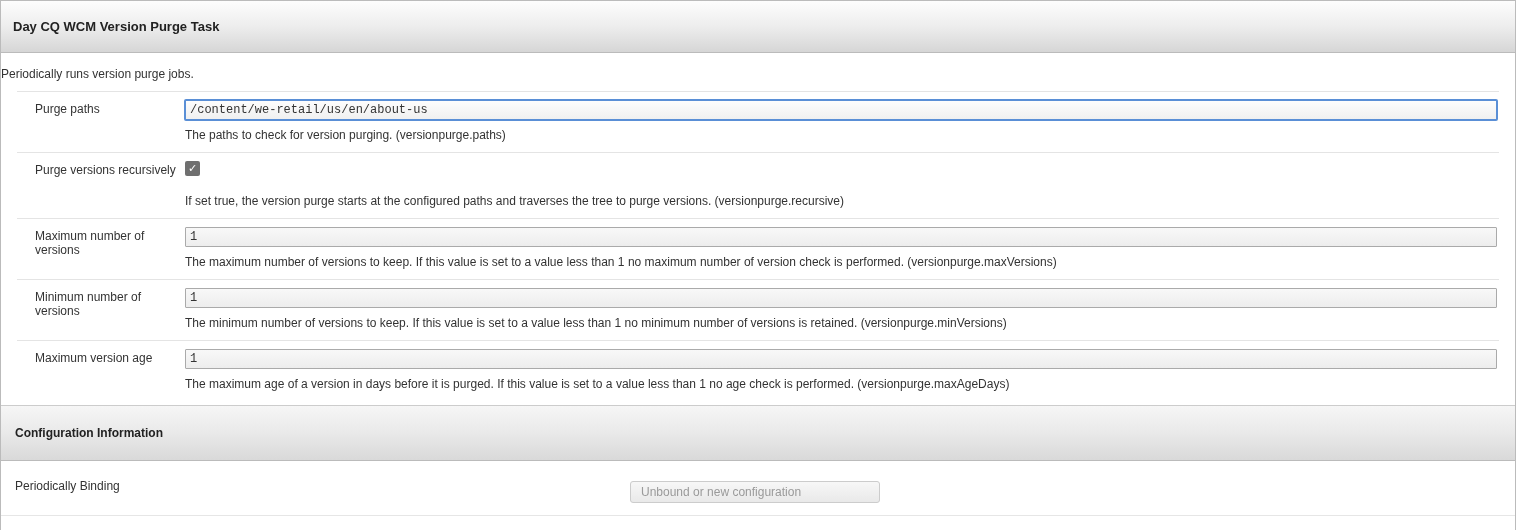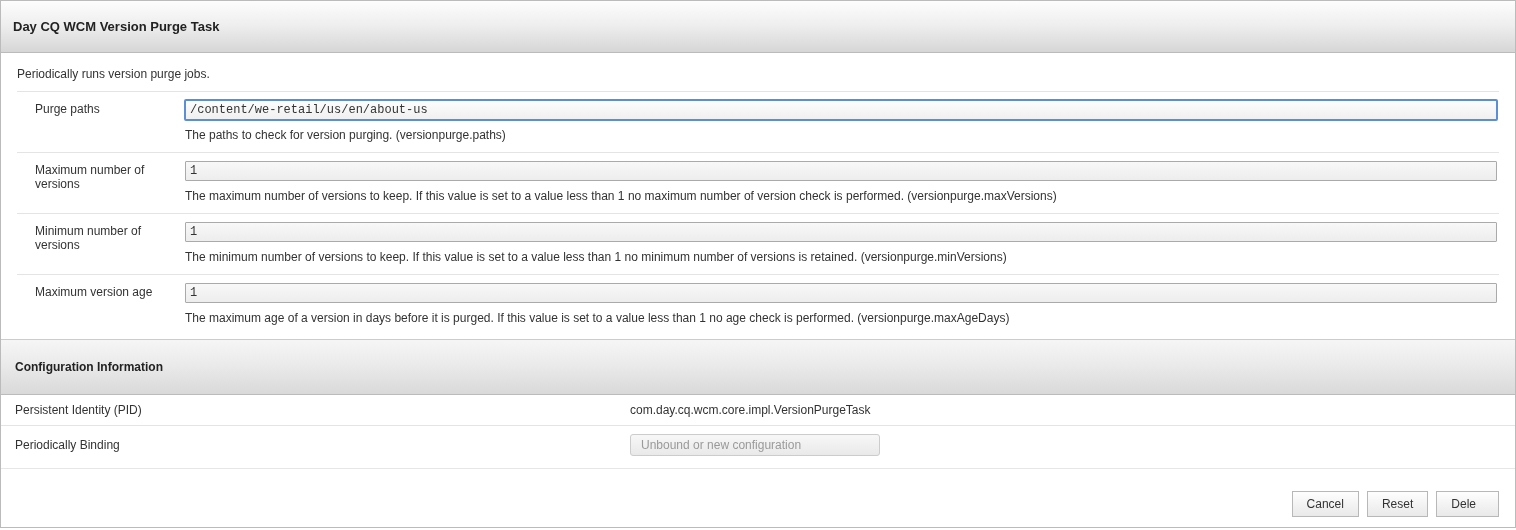--- a/index.html
+++ b/index.html
@@ -26,21 +26,21 @@
   .subheader-bar {
     background: linear-gradient(to bottom, #f6f6f6 0%, #e9e9e9 50%, #d9d9d9 100%);
     border-top: 1px solid #ccc;
     border-bottom: 1px solid #bbb;
     padding: 20px 14px;
     font-weight: bold;
     font-size: 12px;
     color: #222;
   }
   .description {
-    padding: 14px 16px 10px 16px;
+    padding: 14px 16px 10px 0;
     color: #333;
   }
   .form-area {
     padding: 0 16px 4px 16px;
   }
   .form-row {
     display: flex;
     align-items: flex-start;
     border-top: 1px solid #e4e4e4;
     padding: 8px 0 10px 0;
@@ -100,20 +100,21 @@
   .info-label { width: 615px; color: #333; }
   .info-value { color: #333; }
   .binding-disabled {
     display: inline-block;
     background: linear-gradient(to bottom, #f7f7f7, #e9e9e9);
     border: 1px solid #ccc;
     border-radius: 3px;
     padding: 3px 10px;
     color: #9a9a9a;
     min-width: 250px;
+    margin-top: 12px;
   }
   .button-bar {
     display: flex;
     justify-content: flex-end;
     gap: 8px;
     padding: 22px 16px 10px 16px;
     border-top: 1px solid #e6e6e6;
     margin-top: 4px;
   }
   .btn {
@@ -140,20 +141,27 @@
   <div class="form-area">
 
     <div class="form-row">
       <div class="label-cell">Purge paths</div>
       <div class="control-cell">
         <input type="text" class="text-input focused" value="/content/we-retail/us/en/about-us" style="">
         <div class="helptext">The paths to check for version purging. (versionpurge.paths)</div>
       </div>
     </div>
 
+    <div class="form-row">
+      <div class="label-cell">Purge versions recursively</div>
+      <div class="control-cell">
+        <span class="checkbox-wrap">✓</span>
+        <div class="helptext" style="margin-top:18px;">If set true, the version purge starts at the configured paths and traverses the tree to purge versions. (versionpurge.recursive)</div>
+      </div>
+    </div>
 
     <div class="form-row">
       <div class="label-cell">Maximum number of versions</div>
       <div class="control-cell">
         <input type="text" class="text-input" value="1" style="">
         <div class="helptext">The maximum number of versions to keep. If this value is set to a value less than 1 no maximum number of version check is performed. (versionpurge.maxVersions)</div>
       </div>
     </div>
 
     <div class="form-row">
@@ -171,24 +179,20 @@
         <div class="helptext">The maximum age of a version in days before it is purged. If this value is set to a value less than 1 no age check is performed. (versionpurge.maxAgeDays)</div>
       </div>
     </div>
 
   </div>
 
   <div class="subheader-bar">Configuration Information</div>
 
   <table class="info-table">
     <tbody>
-        <tr>
-      <td class="info-label">Persistent Identity (PID)</td>
-      <td class="info-value">com.day.cq.wcm.core.impl.VersionPurgeTask</td>
-    </tr>
     <tr>
       <td class="info-label">Periodically Binding</td>
       <td class="info-value">
         <span class="binding-disabled">Unbound or new configuration</span>
       </td>
     </tr>
   </tbody>
     </table>
 
   <div class="button-bar">

